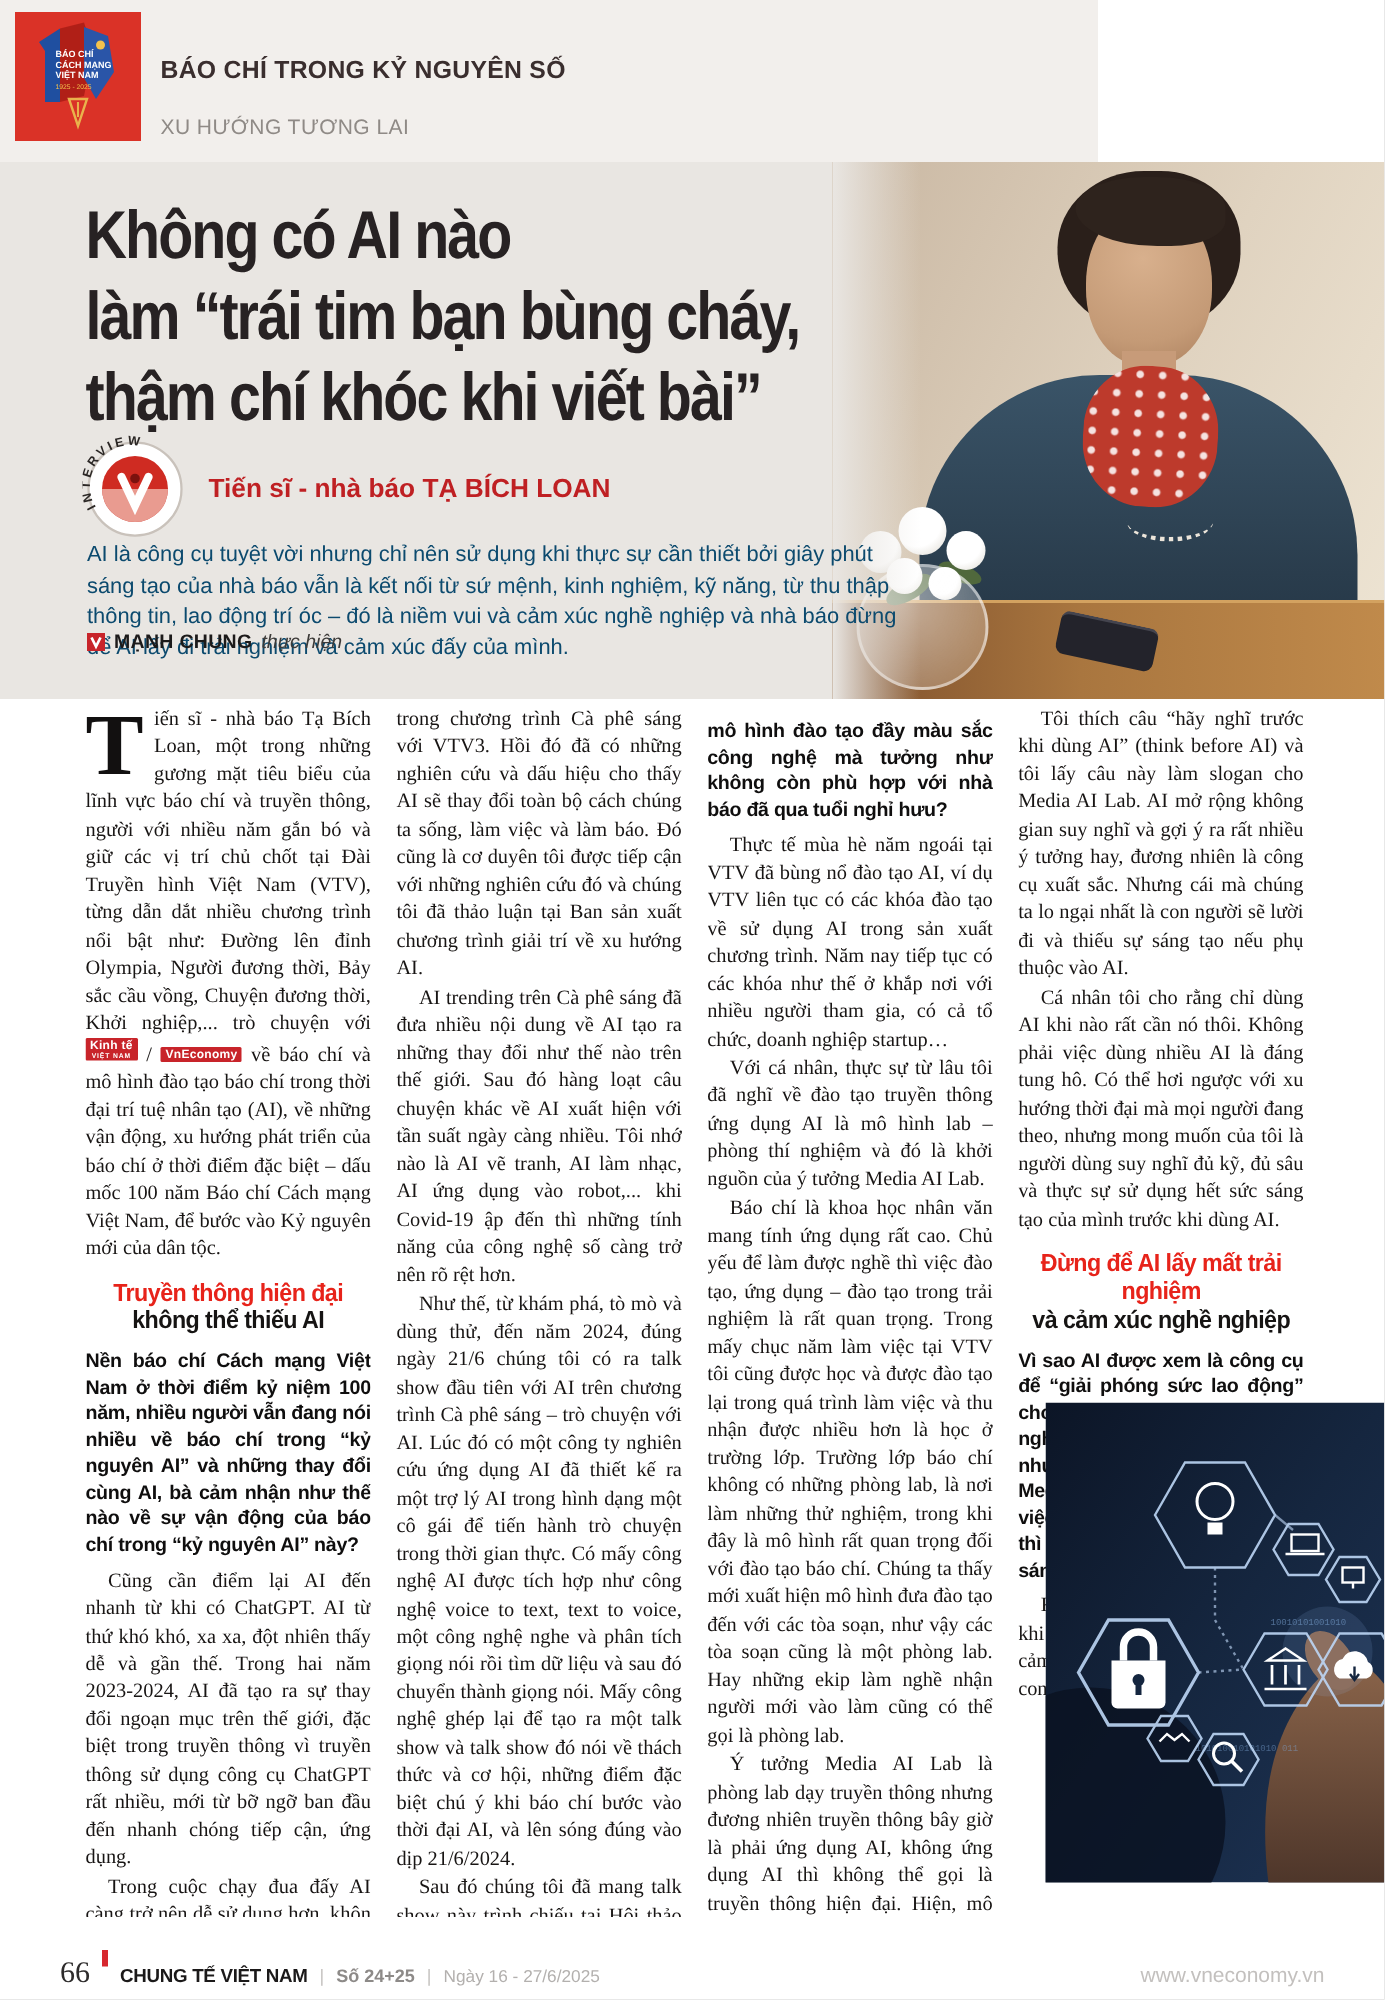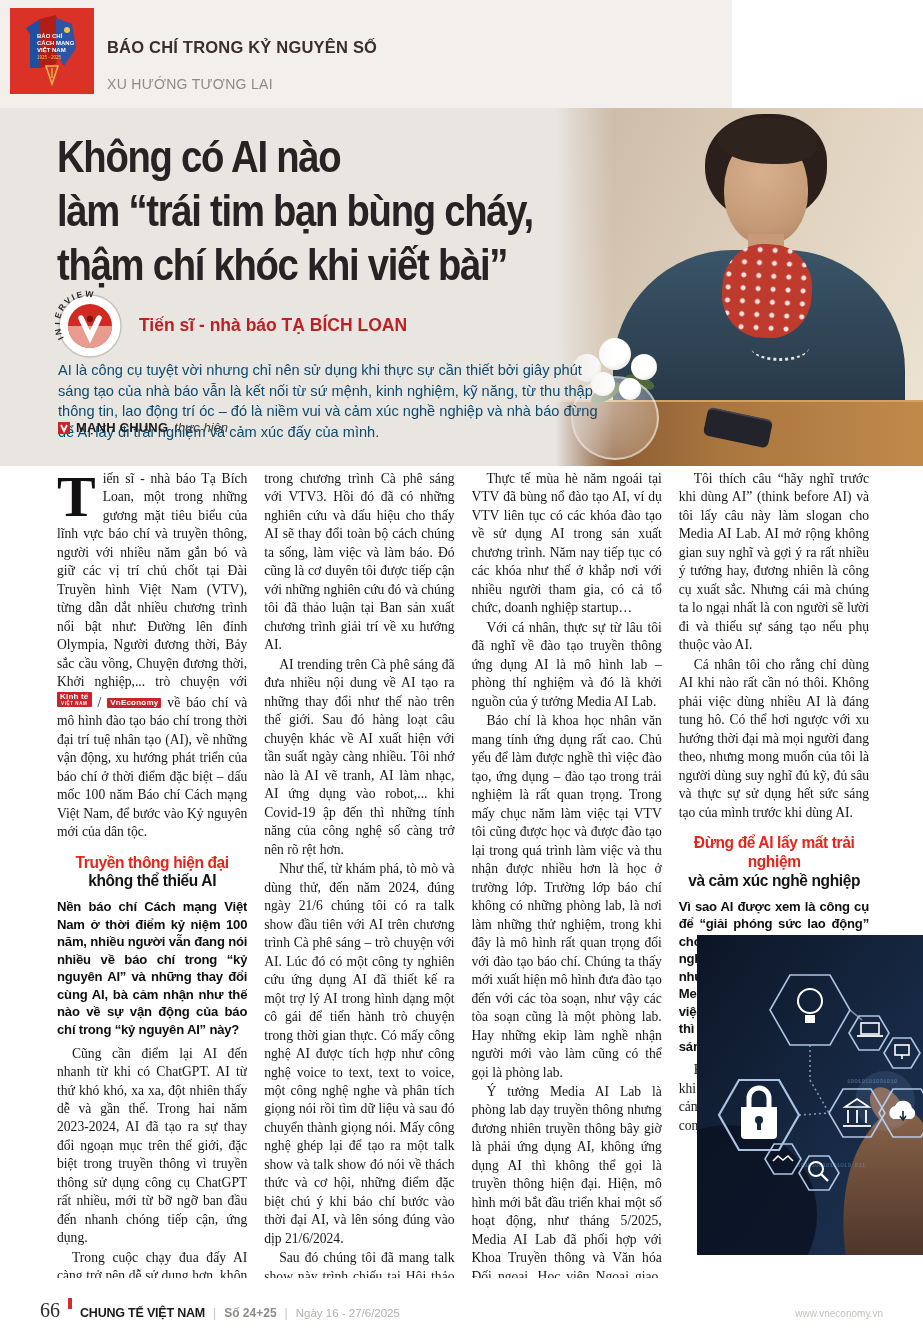--- a/index.html
+++ b/index.html
@@ -71,21 +71,21 @@
   
   .tech{position:absolute;left:697px;top:935px;width:226px;height:320px;overflow:hidden;}
   
   .footer{position:absolute;left:40px;top:1284px;width:843px;display:flex;align-items:baseline;gap:8px;}
   .pageno{font-family:"Liberation Serif",serif;font-size:20px;color:#2e2c2c;}
   .red-tick{width:4px;height:11px;background:#d7282f;align-self:center;}
   .pub{font-weight:bold;font-size:12.5px;color:#1b1919;letter-spacing:-.2px;}
   .sep{color:#c5c2c0;font-size:12px;}
   .issue{font-weight:bold;font-size:12px;color:#8d8a88;}
   .fdate{font-size:11.5px;color:#b3b0ae;}
-  .site{margin-left:auto;font-size:10px;color:#c3c0be;margin-top:24px;}
+  .site{margin-left:auto;font-size:14px;color:#c3c0be;margin-top:24px;}
 </style>
 </head>
 <body>
 
 <div class="page">
 
   <div class="mast">
     <svg class="logo" viewBox="0 0 84 86">
       <rect x="0" y="0" width="84" height="86" fill="#da3227"></rect>
       <polygon points="16,20 30,11 30,60 20,60 20,26" fill="#1f4fa0"></polygon>
@@ -175,20 +175,21 @@
         <p class="body-p">Cũng cần điểm lại AI đến nhanh từ khi có ChatGPT. AI từ thứ khó khó, xa xa, đột nhiên thấy dễ và gần thế. Trong hai năm 2023-2024, AI đã tạo ra sự thay đổi ngoạn mục trên thế giới, đặc biệt trong truyền thông vì truyền thông sử dụng công cụ ChatGPT rất nhiều, mới từ bỡ ngỡ ban đầu đến nhanh chóng tiếp cận, ứng dụng.</p>
         <p class="body-p">Trong cuộc chạy đua đấy AI càng trở nên dễ sử dụng hơn, khôn ngoan hơn, tiện dụng hơn, thú vị hơn và chất lượng hơn. Mỗi một nhà báo cũng có lịch sử trải nghiệm AI như được nghe thấy, được tò mò tìm hiểu nghiên cứu và cuối cùng là ứng dụng vào công việc. Đến năm 2025 này, thời điểm 100 năm của Báo chí Cách mạng Việt Nam, tôi nghĩ việc các nhà báo biến AI thành công cụ là bình thường rồi.</p>
       </div>
     <div class="col">
         <p class="body-p noindent">trong chương trình Cà phê sáng với VTV3. Hồi đó đã có những nghiên cứu và dấu hiệu cho thấy AI sẽ thay đổi toàn bộ cách chúng ta sống, làm việc và làm báo. Đó cũng là cơ duyên tôi được tiếp cận với những nghiên cứu đó và chúng tôi đã thảo luận tại Ban sản xuất chương trình giải trí về xu hướng AI.</p>
         <p class="body-p">AI trending trên Cà phê sáng đã đưa nhiều nội dung về AI tạo ra những thay đổi như thế nào trên thế giới. Sau đó hàng loạt câu chuyện khác về AI xuất hiện với tần suất ngày càng nhiều. Tôi nhớ nào là AI vẽ tranh, AI làm nhạc, AI ứng dụng vào robot,... khi Covid-19 ập đến thì những tính năng của công nghệ số càng trở nên rõ rệt hơn.</p>
         <p class="body-p">Như thế, từ khám phá, tò mò và dùng thử, đến năm 2024, đúng ngày 21/6 chúng tôi có ra talk show đầu tiên với AI trên chương trình Cà phê sáng – trò chuyện với AI. Lúc đó có một công ty nghiên cứu ứng dụng AI đã thiết kế ra một trợ lý AI trong hình dạng một cô gái để tiến hành trò chuyện trong thời gian thực. Có mấy công nghệ AI được tích hợp như công nghệ voice to text, text to voice, một công nghệ nghe và phân tích giọng nói rồi tìm dữ liệu và sau đó chuyển thành giọng nói. Mấy công nghệ ghép lại để tạo ra một talk show và talk show đó nói về thách thức và cơ hội, những điểm đặc biệt chú ý khi báo chí bước vào thời đại AI, và lên sóng đúng vào dịp 21/6/2024.</p>
         <p class="body-p">Sau đó chúng tôi đã mang talk show này trình chiếu tại Hội thảo Phát thanh truyền hình châu Á – Thái Bình Dương tại Kuala Lumpur (Malaysia) vào tháng 7/2024, vì khi chúng tôi công bố lên Facebook thì họ mời báo cáo. Như thế để thấy những gì Việt Nam đang làm cũng là xu hướng. Khi chiếu ở đó, đại biểu các nước cũng thích thú và mọi người được biết các nước đang tìm tòi và có những ứng dụng AI đầu tiên như thế nào, ví dụ như Ấn Độ, Nhật Bản, Trung Quốc đều trình chiếu MC AI của mình. Khi đó người ta cũng nói đủ thứ thách thức, cơ hội của ngành phát thanh truyền hình khi ứng dụng AI.</p>
       </div>
     <div class="col">
+        <p class="question">mô hình đào tạo đầy màu sắc công nghệ mà tưởng như không còn phù hợp với nhà báo đã qua tuổi nghỉ hưu?</p>
         <p class="body-p">Thực tế mùa hè năm ngoái tại VTV đã bùng nổ đào tạo AI, ví dụ VTV liên tục có các khóa đào tạo về sử dụng AI trong sản xuất chương trình. Năm nay tiếp tục có các khóa như thế ở khắp nơi với nhiều người tham gia, có cả tổ chức, doanh nghiệp startup…</p>
         <p class="body-p">Với cá nhân, thực sự từ lâu tôi đã nghĩ về đào tạo truyền thông ứng dụng AI là mô hình lab – phòng thí nghiệm và đó là khởi nguồn của ý tưởng Media AI Lab.</p>
         <p class="body-p">Báo chí là khoa học nhân văn mang tính ứng dụng rất cao. Chủ yếu để làm được nghề thì việc đào tạo, ứng dụng – đào tạo trong trải nghiệm là rất quan trọng. Trong mấy chục năm làm việc tại VTV tôi cũng được học và được đào tạo lại trong quá trình làm việc và thu nhận được nhiều hơn là học ở trường lớp. Trường lớp báo chí không có những phòng lab, là nơi làm những thử nghiệm, trong khi đây là mô hình rất quan trọng đối với đào tạo báo chí. Chúng ta thấy mới xuất hiện mô hình đưa đào tạo đến với các tòa soạn, như vậy các tòa soạn cũng là một phòng lab. Hay những ekip làm nghề nhận người mới vào làm cũng có thể gọi là phòng lab.</p>
         <p class="body-p">Ý tưởng Media AI Lab là phòng lab dạy truyền thông nhưng đương nhiên truyền thông bây giờ là phải ứng dụng AI, không ứng dụng AI thì không thể gọi là truyền thông hiện đại. Hiện, mô hình mới bắt đầu triển khai một số hoạt động, như tháng 5/2025, Media AI Lab đã phối hợp với Khoa Truyền thông và Văn hóa Đối ngoại, Học viện Ngoại giao, tổ chức sự kiện truyền thông với tên gọi “Xây dựng thương hiệu quốc gia Việt Nam thông qua sản phẩm của sự kiện truyền thông”. Đây là sự kiện mang tính đào tạo trong trải nghiệm, thay vì lên lớp giảng thế nào là tổ chức sự kiện truyền thông, quy trình sản xuất một sự kiện truyền thông.</p>
       </div>
     <div class="col">
         <p class="body-p">Tôi thích câu “hãy nghĩ trước khi dùng AI” (think before AI) và tôi lấy câu này làm slogan cho Media AI Lab. AI mở rộng không gian suy nghĩ và gợi ý ra rất nhiều ý tưởng hay, đương nhiên là công cụ xuất sắc. Nhưng cái mà chúng ta lo ngại nhất là con người sẽ lười đi và thiếu sự sáng tạo nếu phụ thuộc vào AI.</p>
         <p class="body-p">Cá nhân tôi cho rằng chỉ dùng AI khi nào rất cần nó thôi. Không phải việc dùng nhiều AI là đáng tung hô. Có thể hơi ngược với xu hướng thời đại mà mọi người đang theo, nhưng mong muốn của tôi là người dùng suy nghĩ đủ kỹ, đủ sâu và thực sự sử dụng hết sức sáng tạo của mình trước khi dùng AI.</p>
         <div class="col-heading">
           <span class="red">Đừng để AI lấy mất trải nghiệm</span>

